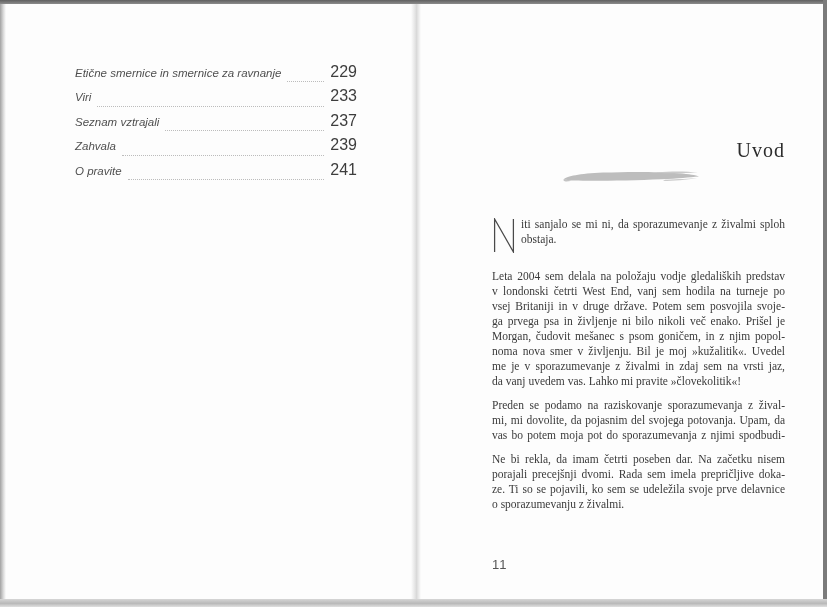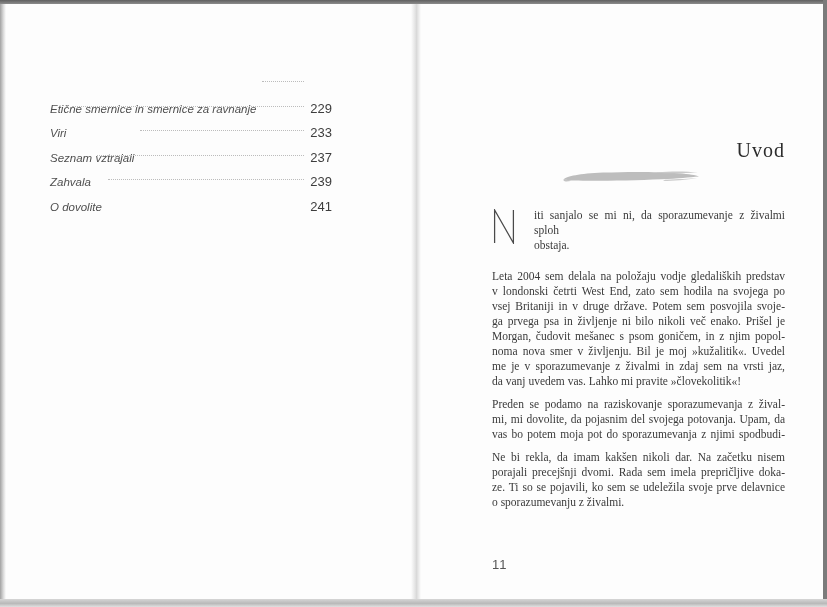--- a/index.html
+++ b/index.html
@@ -19,40 +19,40 @@
     background:linear-gradient(90deg,#a2a2a2,#d9d9d9 55%,rgba(255,255,255,0));z-index:8;}
   .border-bottom{position:absolute;left:0;right:0;top:599px;height:8px;
     background:linear-gradient(#d6d6d6,#b9b9b9 55%,#e0e0e0);z-index:9;}
 
   
   .gutter{position:absolute;left:411px;top:3px;bottom:8px;width:10px;
     background:linear-gradient(90deg,rgba(232,232,232,0) 0%,#e4e4e4 40%,#d9d9d9 55%,rgba(238,238,238,0) 100%);
     z-index:5;}
 
   
-  .toc{position:absolute;left:50px;top:63px;width:282px;}
+  .toc{position:absolute;left:75px;top:63px;width:282px;}
   .toc-row{display:flex;align-items:baseline;height:24.4px;}
   .toc-label{
     font-family:"Liberation Sans","DejaVu Sans",sans-serif;
     font-style:italic;font-size:11.5px;color:#4f4f4f;white-space:nowrap;}
   .toc-leader{flex:1;border-bottom:1.5px dotted #bcbcbc;
     margin:0 6px;align-self:flex-end;margin-bottom:5px;}
   .toc-page{
     font-family:"Liberation Sans","DejaVu Sans",sans-serif;
-    font-size:13px;color:#3d3d3d;white-space:nowrap;margin-top:38px;}
+    font-size:16px;color:#3d3d3d;white-space:nowrap;}
 
   
   .chapter-title{position:absolute;left:492px;top:139px;width:293px;margin:0;
     font-family:"Liberation Serif","DejaVu Serif",serif;font-weight:400;
     font-size:20px;letter-spacing:1px;color:#2c2c2c;text-align:right;}
   .brush{position:absolute;left:561px;top:166px;width:140px;height:20px;}
 
   .body-text{position:absolute;left:492px;top:208px;width:293px;
     font-size:11.5px;line-height:15px;color:#3a3a3a;}
-  .para{margin:0 0 8px 0;gap:13px;}
+  .para{margin:9px 0 8px 0;}
   .para .line{text-align:justify;text-align-last:justify;}
   .para .line.last{text-align-last:left;}
   .dropcap-para{display:flex;margin-bottom:16px;}
   .dropcap{flex:0 0 auto;margin:1px 5px 0 0;}
   .para-lines{flex:1;}
 
   .page-num{position:absolute;left:492px;top:557px;width:293px;text-align:left;
     font-family:"Liberation Sans","DejaVu Sans",sans-serif;
     font-size:13px;color:#555;letter-spacing:1px;}
 </style>
@@ -77,21 +77,21 @@
           <span class="toc-label">Seznam vztrajali</span>
           <span class="toc-leader"></span>
           <span class="toc-page">237</span>
         </div>
         <div class="toc-row">
           <span class="toc-label">Zahvala</span>
           <span class="toc-leader"></span>
           <span class="toc-page">239</span>
         </div>
         <div class="toc-row">
-          <span class="toc-label">O dovolite</span>
+          <span class="toc-label">O pravite</span>
           <span class="toc-leader"></span>
           <span class="toc-page">241</span>
         </div>
       </div>
   </div>
 
   <div class="gutter"></div>
 
   <div>
     <h1 class="chapter-title">Uvod</h1>
@@ -112,35 +112,35 @@
           <svg class="dropcap" width="24" height="35" viewBox="0 0 24 35" aria-hidden="true">
             <path d="M2.6 34 L2.6 1 L21.4 34 L21.4 1" fill="none" stroke="#4a4a4a" stroke-width="1.25"></path>
           </svg>
           <div class="para-lines">
             <div class="line">iti sanjalo se mi ni, da sporazumevanje z živalmi sploh</div>
             <div class="line last">obstaja.</div>
           </div>
         </div>
         <div class="para">
           <div class="line">Leta 2004 sem delala na položaju vodje gledaliških predstav</div>
-          <div class="line">v londonski četrti West End, zato sem hodila na svojega po</div>
+          <div class="line">v londonski četrti West End, vanj sem hodila na turneje po</div>
           <div class="line">vsej Britaniji in v druge države. Potem sem posvojila svoje-</div>
           <div class="line">ga prvega psa in življenje ni bilo nikoli več enako. Prišel je</div>
           <div class="line">Morgan, čudovit mešanec s psom goničem, in z njim popol-</div>
           <div class="line">noma nova smer v življenju. Bil je moj »kužalitik«. Uvedel</div>
           <div class="line">me je v sporazumevanje z živalmi in zdaj sem na vrsti jaz,</div>
           <div class="line last">da vanj uvedem vas. Lahko mi pravite »človekolitik«!</div>
         </div>
         <div class="para">
           <div class="line">Preden se podamo na raziskovanje sporazumevanja z žival-</div>
           <div class="line">mi, mi dovolite, da pojasnim del svojega potovanja. Upam, da</div>
           <div class="line">vas bo potem moja pot do sporazumevanja z njimi spodbudi-</div>
         </div>
         <div class="para">
-          <div class="line">Ne bi rekla, da imam kakšen nikoli dar. Na začetku nisem</div>
+          <div class="line">Ne bi rekla, da imam četrti poseben dar. Na začetku nisem</div>
           <div class="line">porajali precejšnji dvomi. Rada sem imela prepričljive doka-</div>
           <div class="line">ze. Ti so se pojavili, ko sem se udeležila svoje prve delavnice</div>
           <div class="line last">o sporazumevanju z živalmi.</div>
         </div>
       </div>
 
     <div class="page-num">11</div>
   </div>
 
   <div class="border-top"></div>

